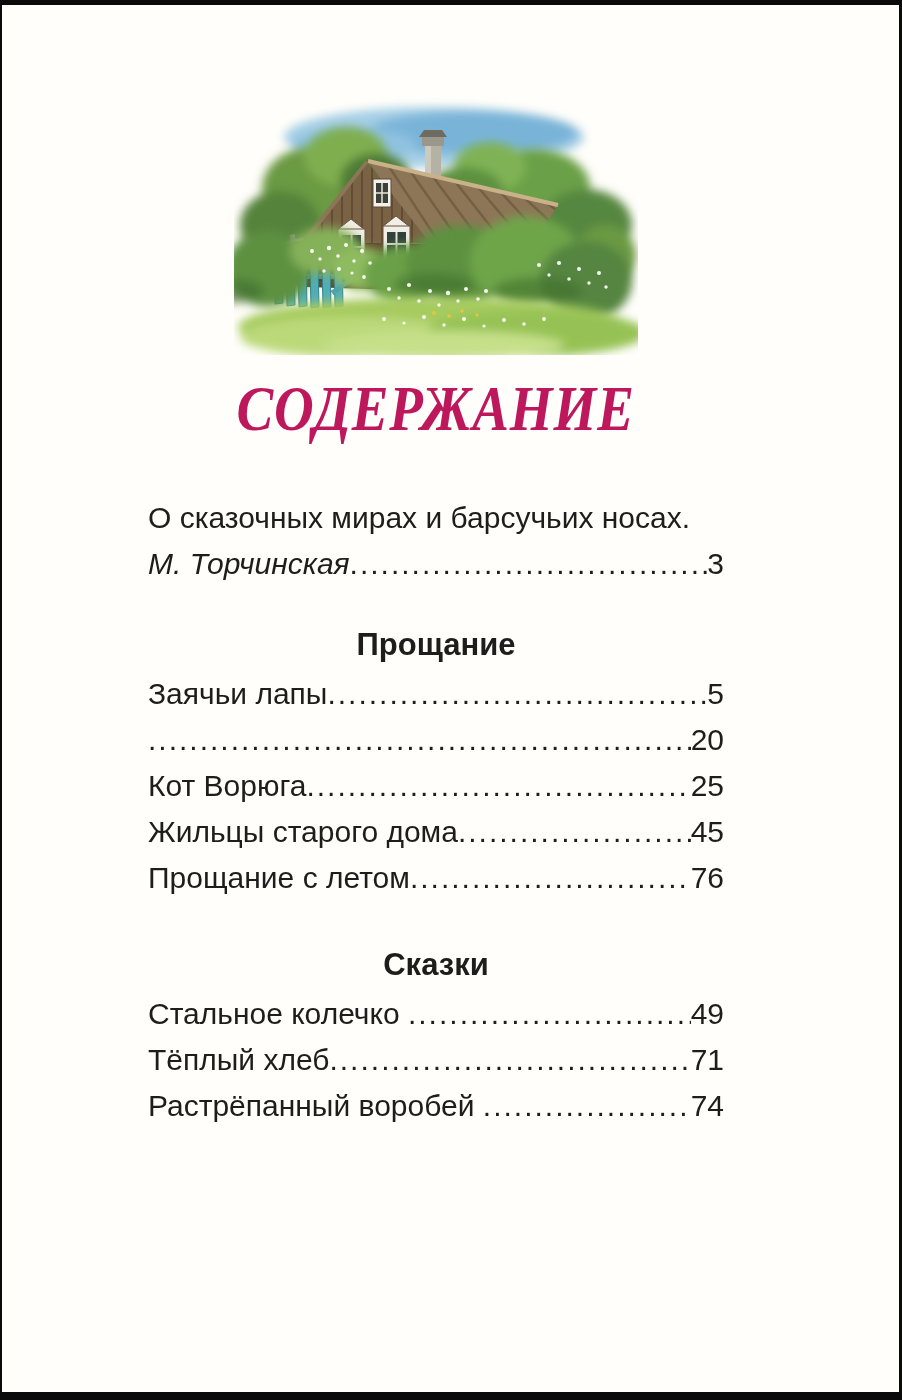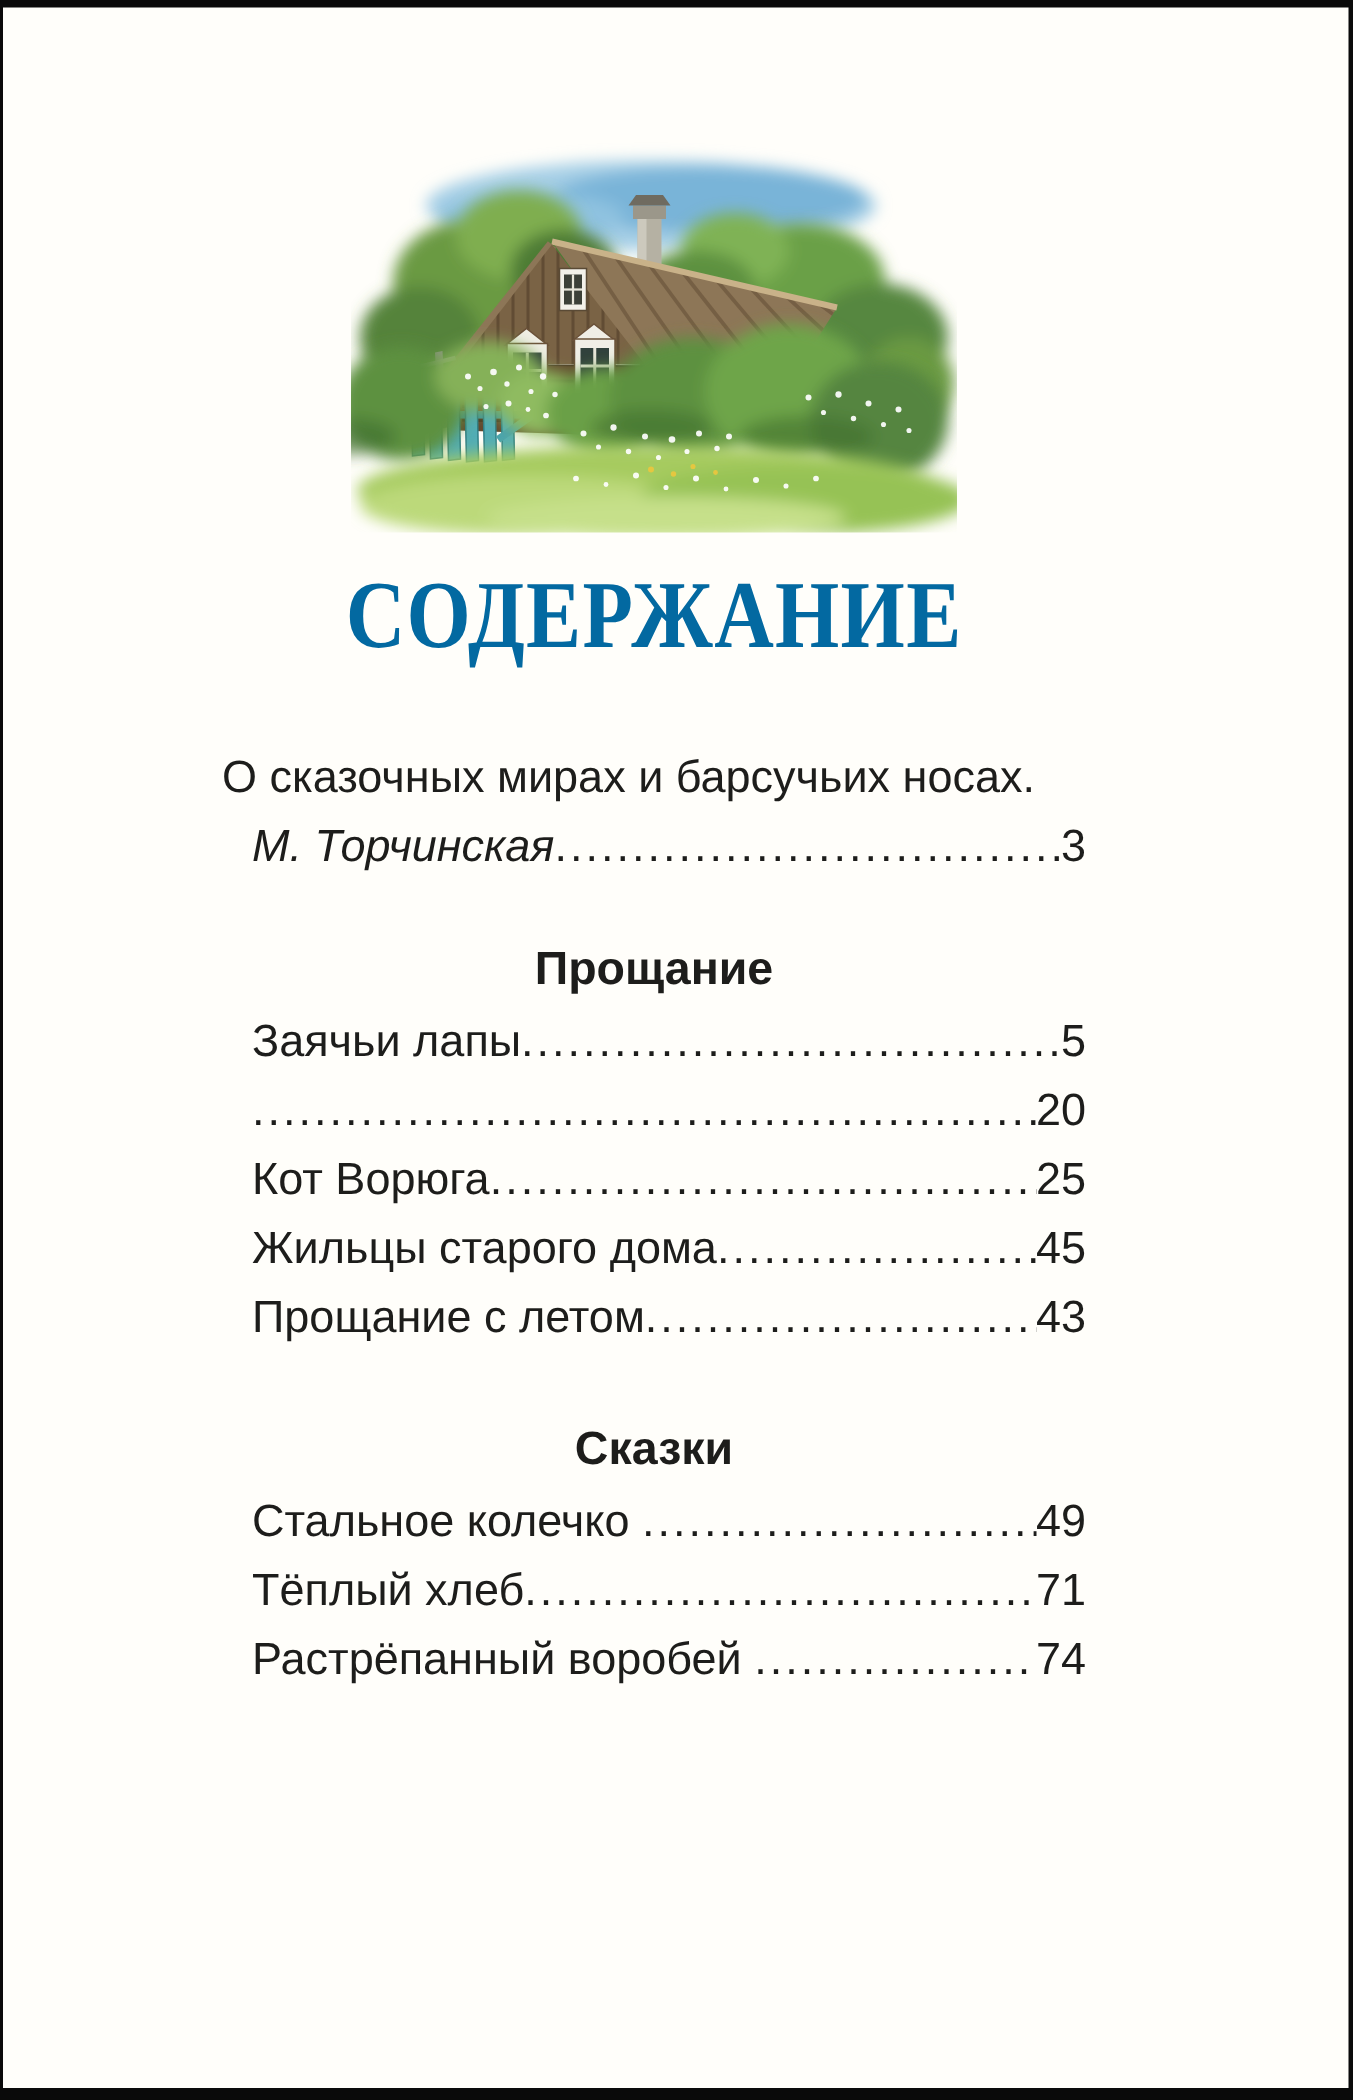--- a/index.html
+++ b/index.html
@@ -49,21 +49,20 @@
     line-height:40px;
     font-weight:bold;
     text-align:center;
   }
   .section-header.second{margin-top:44px;}
   .toc-row{
     display:flex;
     align-items:baseline;
     font-size:30px;
     line-height:46px;
-    margin-left:20px;
   }
   .toc-title{white-space:pre;flex:0 0 auto;}
   .toc-dots{
     flex:1 1 auto;
     min-width:0;
     overflow:hidden;
     white-space:nowrap;
     letter-spacing:2px;
   }
   .toc-dots::before{
@@ -274,21 +273,21 @@
         </g>
         <g fill="#e9c73f" opacity="0.95">
           <circle cx="200" cy="220" r="2"></circle>
             <circle cx="215" cy="223" r="1.8"></circle>
             <circle cx="228" cy="218" r="1.7"></circle>
           <circle cx="243" cy="222" r="1.6"></circle>
         </g>
       </svg>
     </div>
 
-    <h1 class="contents-title" style="color:#0369a1;">
+    <h1 class="contents-title" style="color:#be185d;font-style:italic;">
       <span class="squeeze">СОДЕРЖАНИЕ</span>
     </h1>
 
     <div class="intro">
       <div class="intro-line1">О сказочных мирах и барсучьих носах.</div>
       <div class="toc-row">
         <span class="toc-title author">М. Торчинская</span>
         <span class="toc-dots"></span>
         <span class="toc-page">3</span>
       </div>
@@ -311,21 +310,21 @@
       <span class="toc-page">25</span>
     </div>
     <div class="toc-row">
       <span class="toc-title">Жильцы старого дома</span>
       <span class="toc-dots"></span>
       <span class="toc-page">45</span>
     </div>
     <div class="toc-row">
       <span class="toc-title">Прощание с летом</span>
       <span class="toc-dots"></span>
-      <span class="toc-page">43</span>
+      <span class="toc-page">76</span>
     </div>
 
     <div class="section-header second">Сказки</div>
 
     <div class="toc-row">
       <span class="toc-title">Стальное колечко </span>
       <span class="toc-dots"></span>
       <span class="toc-page">49</span>
     </div>
     <div class="toc-row">

